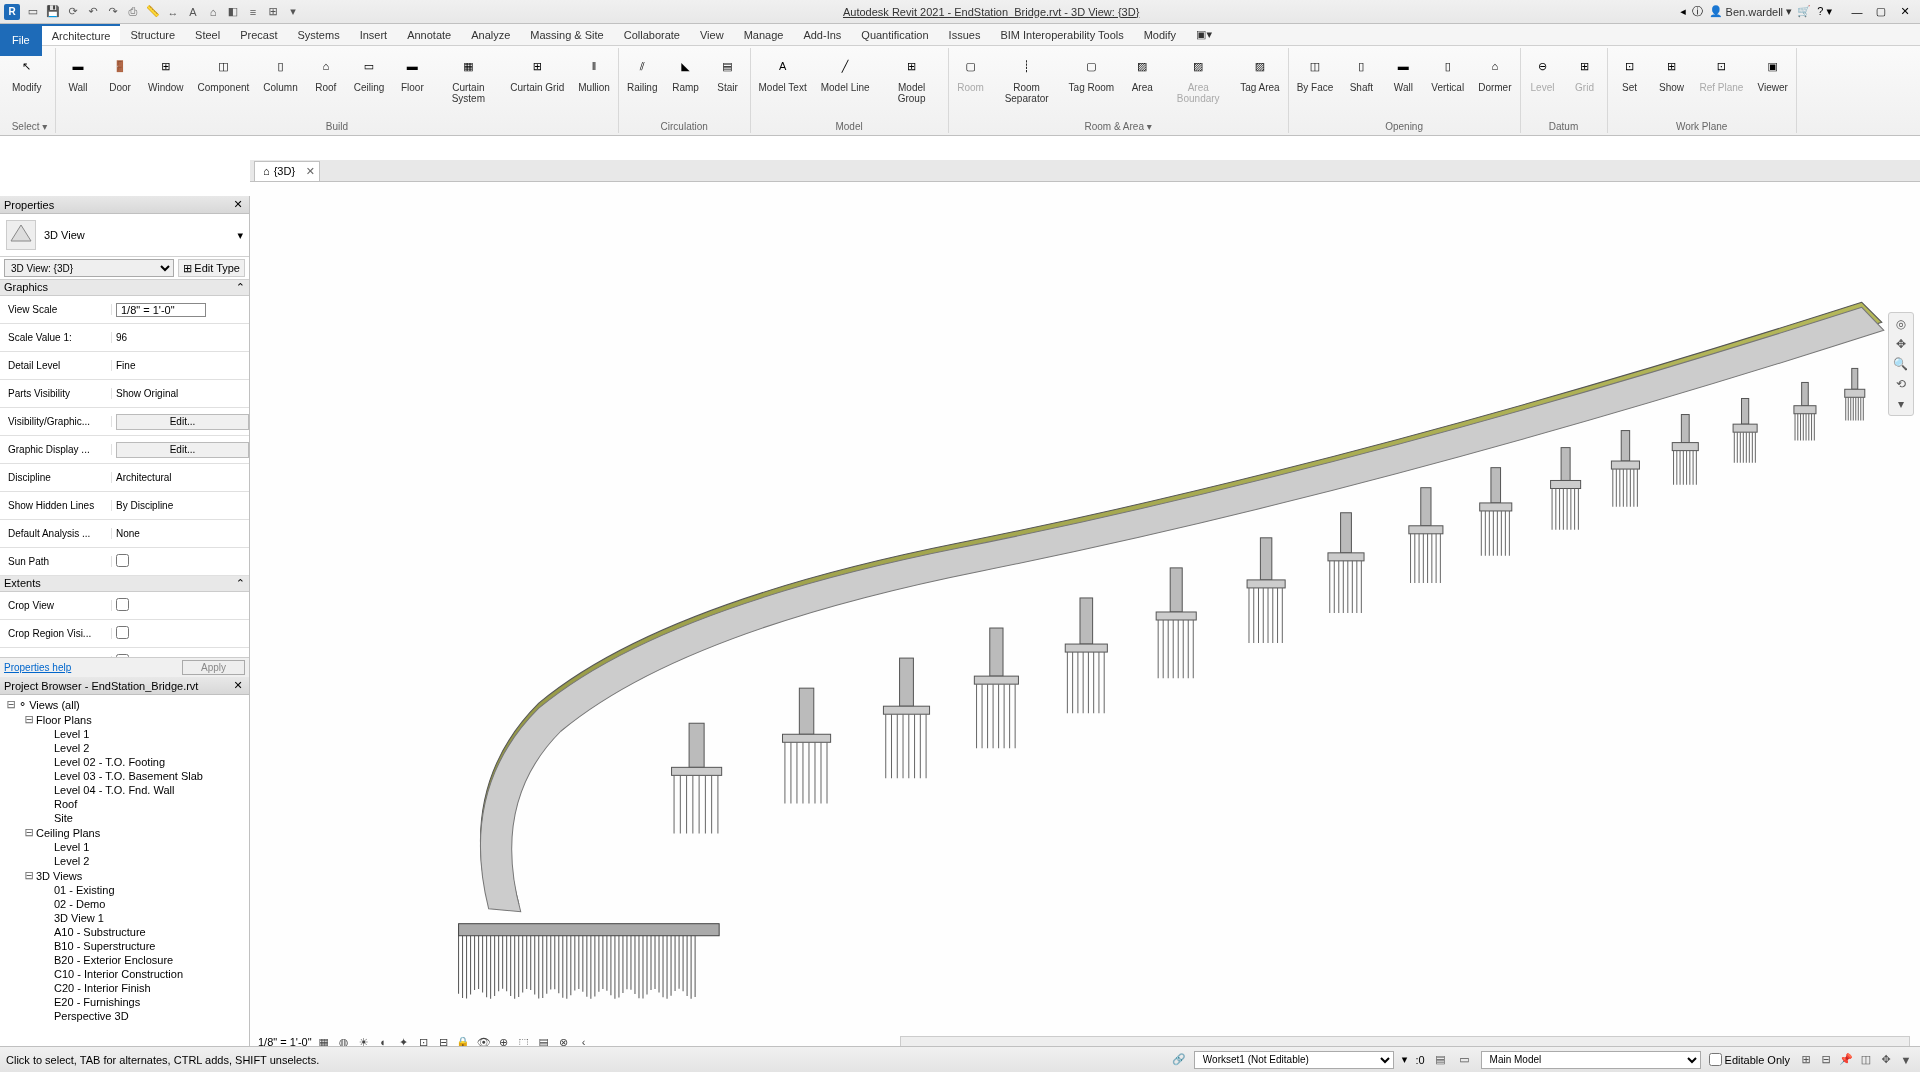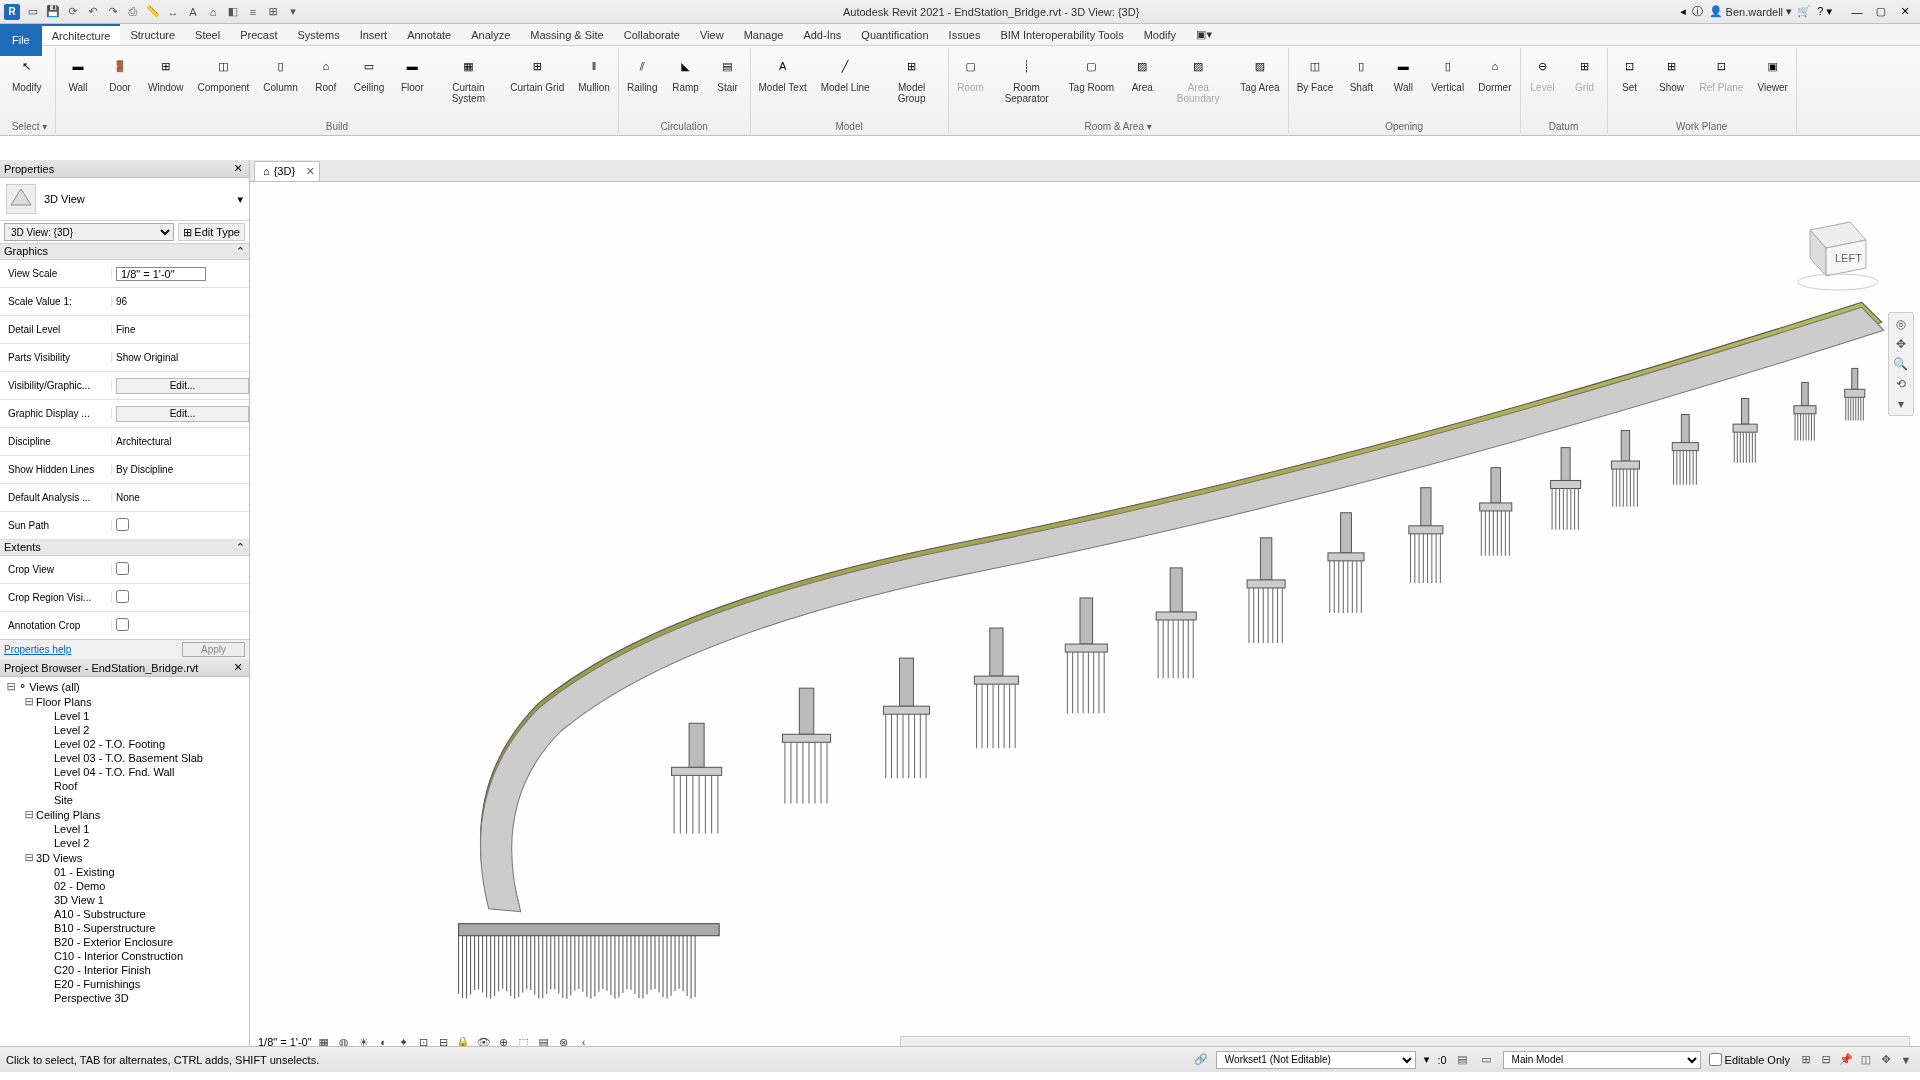--- a/index.html
+++ b/index.html
@@ -1,39 +1,39 @@
 <!DOCTYPE html>
 <html><head>
 <meta charset="utf-8">
 <style>
 * { margin:0; padding:0; box-sizing:border-box; font-family:"Segoe UI",Arial,sans-serif; font-size:11px; }
 body { background:#fff; overflow:hidden; width:1920px; height:1080px; position:relative; }
 .titlebar { height:24px; background:linear-gradient(#f0f0f0,#e8e8e8); display:flex; align-items:center; padding:0 4px; border-bottom:1px solid #c0c0c0; }
 .titlebar .logo { width:16px; height:16px; background:#1e6bb8; border-radius:2px; color:#fff; text-align:center; line-height:16px; font-weight:bold; font-size:10px; margin-right:4px; }
 .qat { display:flex; gap:2px; align-items:center; }
 .qat-btn { width:18px; height:18px; display:flex; align-items:center; justify-content:center; cursor:pointer; color:#555; }
-.title-center { flex:1; text-align:center; font-size:11px; color:#333; }
+.title-center { flex:1; text-align:center; font-size:11px; color:#333;text-decoration:underline; }
 .title-right { display:flex; gap:6px; align-items:center; }
 .user { display:flex; gap:3px; align-items:center; font-size:10px; color:#333; }
 .winctrl { display:flex; gap:2px; margin-left:8px; }
 .winctrl span { width:22px; height:16px; display:flex; align-items:center; justify-content:center; cursor:pointer; }
 .menubar { height:22px; background:#f5f5f5; display:flex; align-items:stretch; border-bottom:1px solid #d0d0d0; }
 .menu-file { background:#1e6bb8; color:#fff; padding:16px 12px; display:flex; align-items:center; cursor:pointer; font-size:11px; }
 .menu-tab { padding:0 10px; display:flex; align-items:center; cursor:pointer; font-size:11px; color:#333; }
 .menu-tab.active { background:#fff; border-top:2px solid #1e6bb8; }
 .ribbon { height:90px; background:linear-gradient(#fafafa,#f0f0f0); border-bottom:1px solid #c0c0c0; display:flex; padding:2px 4px; }
 .rib-group { display:flex; flex-direction:column; border-right:1px solid #d8d8d8; min-width:40px; }
 .rib-btns { flex:1; display:flex; align-items:flex-start; padding:2px; gap:2px; }
 .rib-btn { display:flex; flex-direction:column; align-items:center; justify-content:flex-start; padding:2px 6px; cursor:pointer; min-width:36px; }
 .rib-icon { width:28px; height:28px; display:flex; align-items:center; justify-content:center; margin-bottom:2px; }
 .rib-lbl { font-size:10px; text-align:center; line-height:11px; color:#333; max-width:56px; }
 .rib-lbl.dim { color:#aaa; }
 .rib-group-lbl { font-size:10px; text-align:center; color:#666; padding:1px 4px; }
 .workspace { position:absolute; top:160px; bottom:26px; left:0; right:0; display:flex; }
-.leftcol { width:250px; display:flex; flex-direction:column; border-right:1px solid #c0c0c0; background:#0c4a6e; }
+.leftcol { width:250px; display:flex; flex-direction:column; border-right:1px solid #c0c0c0; background:#0c4a6e;margin-top:36px; }
 .panel-hdr { height:18px; background:linear-gradient(#e8e8e8,#d8d8d8); display:flex; align-items:center; justify-content:space-between; padding:0 4px; font-size:10px; border-bottom:1px solid #c0c0c0; }
 .close-x { cursor:pointer; width:14px; text-align:center; }
 .type-sel { display:flex; align-items:center; padding:6px; gap:8px; border-bottom:1px solid #d0d0d0; background:#fff; }
 .type-icon { width:30px; height:30px; background:#eee; border:1px solid #ccc; }
 .type-row { display:flex; padding:2px 4px; gap:4px; align-items:center; background:#fff; border-bottom:1px solid #d0d0d0; }
 .type-dd { flex:1; height:18px; border:1px solid #aaa; font-size:10px; padding:0 2px; }
 .edit-type { display:flex; align-items:center; gap:2px; font-size:10px; cursor:pointer; padding:0 4px; border:1px solid #ccc; background:#f0f0f0; height:18px; }
 .prop-grid { flex:1; overflow-y:auto; background:#fff; position:relative; }
 .prop-cat { background:#e8e8e8; font-size:10px; padding:1px 4px; border-bottom:1px solid #ccc; display:flex; justify-content:space-between; }
 .prop-row { display:flex; border-bottom:1px solid #e0e0e0; height:28px; align-items:center; }
@@ -771,29 +771,20 @@
               <line x1="432" y1="752" x2="432" y2="814.9643632404227" stroke="#555"></line>
               <line x1="436" y1="752" x2="436" y2="813.1836900356957" stroke="#555"></line>
             </g>
           </g>
 
         <g stroke="#444" fill="#aaa">
           <rect x="200" y="740" width="260" height="12"></rect>
         </g>
       </svg>
 
-      <div class="viewcube">
-        <svg width="110" height="80">
-          <polygon points="40,18 80,10 96,28 56,36" fill="#eee" stroke="#aaa"></polygon>
-          <polygon points="40,18 56,36 56,64 40,46" fill="#ddd" stroke="#aaa"></polygon>
-          <polygon points="56,36 96,28 96,56 56,64" fill="#f6f6f6" stroke="#aaa"></polygon>
-          <text x="65" y="50" font-size="9" fill="#666">LEFT</text>
-          <ellipse cx="68" cy="70" rx="40" ry="8" fill="none" stroke="#ccc"></ellipse>
-        </svg>
-      </div>
       <div class="navbar">
         <span>◎</span>
         <span>✥</span>
         <span>🔍</span>
         <span>⟲</span>
         <span>▾</span>
       </div>
 
       <div class="view-ctrl">
         <span>1/8" = 1'-0"</span>
@@ -819,21 +810,21 @@
 
 <div class="statusbar">
   <span>Click to select, TAB for alternates, CTRL adds, SHIFT unselects.</span>
   <span class="status-mid"></span>
   <span>🔗</span>
   <select class="st-dd" style="width:200px"><option>Workset1 (Not Editable)</option></select>
   <span>▾</span>
   <span>:0</span>
   <span class="st-icon">▤</span>
   <span class="st-icon">▭</span>
-  <select class="st-dd" style="width:198px"><option>Main Model</option></select>
+  <select class="st-dd" style="width:220px"><option>Main Model</option></select>
   <label style="display:flex;align-items:center;gap:3px">
       <input type="checkbox" style="">
       <span>Editable Only</span>
     </label>
   <div class="st-icons">
     <span class="st-icon">⊞</span>
     <span class="st-icon">⊟</span>
     <span class="st-icon">📌</span>
     <span class="st-icon">◫</span>
     <span class="st-icon">✥</span>

